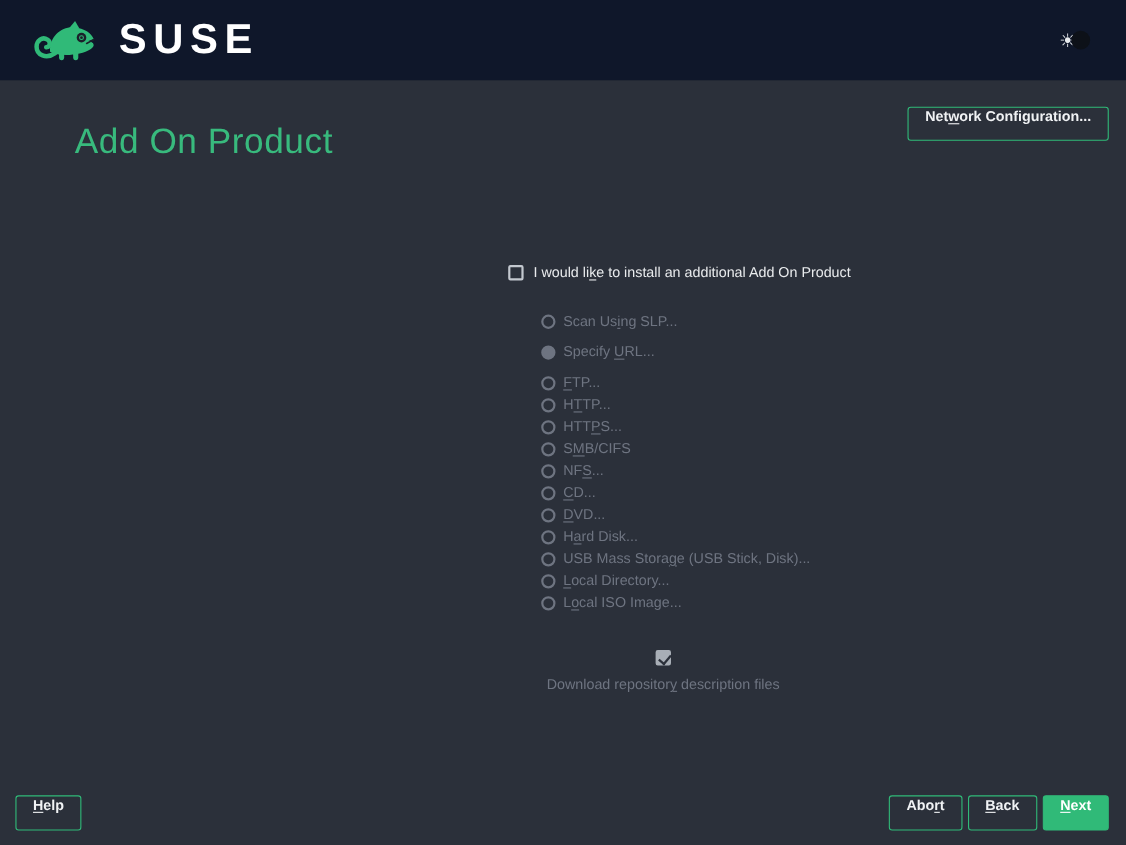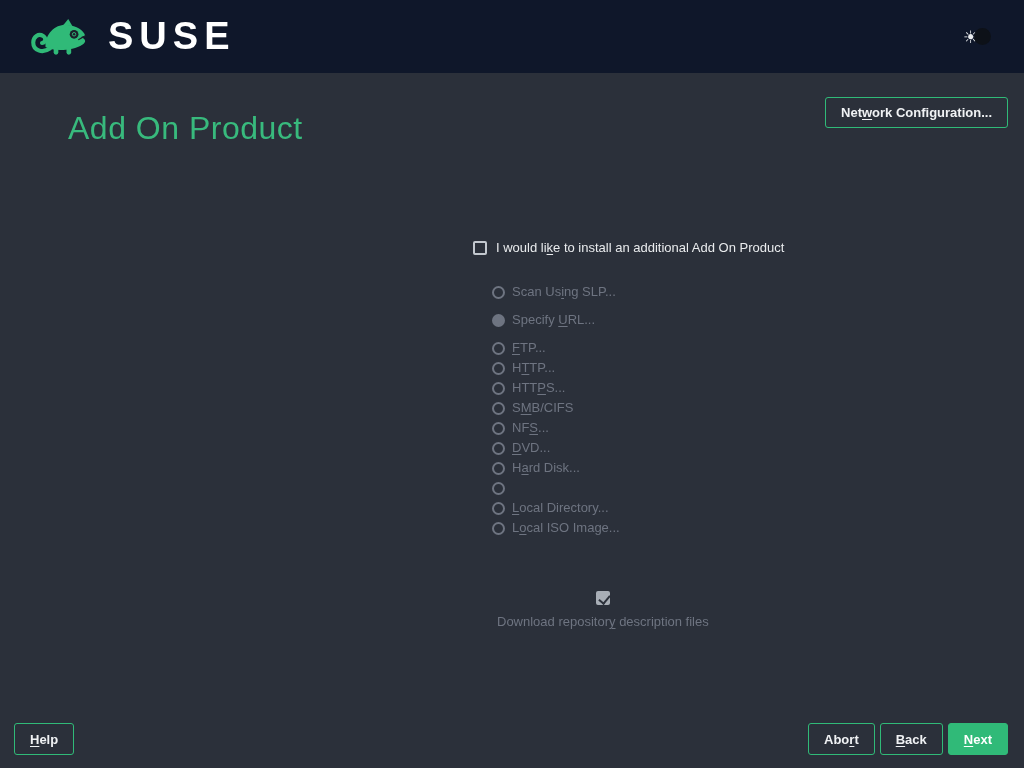--- a/index.html
+++ b/index.html
@@ -16,35 +16,35 @@
   .wordmark{margin-left:10px;font-size:38px;font-weight:bold;letter-spacing:6px;color:#ffffff;line-height:1;}
   .theme-toggle{position:absolute;right:33px;top:27px;width:28px;height:20px;cursor:pointer;}
   .sun{position:absolute;left:0;top:50%;transform:translateY(-50%);color:#e8ebee;font-size:17px;line-height:1;}
   .moon{position:absolute;left:11px;top:1px;width:17px;height:17px;border-radius:50%;background:#0d1118;}
 
   
   .page-title{position:absolute;left:68px;top:110px;font-size:32px;font-weight:500;
     letter-spacing:0.5px;color:#38ba7d;}
   .btn{box-sizing:border-box;height:32px;border:1px solid #30ba78;border-radius:3px;
     background:transparent;color:#f0f2f4;font-family:inherit;font-weight:bold;font-size:13px;
-    padding:0 15px;cursor:pointer;display:inline-flex;align-items:center;justify-content:center;}
+    padding:0 15px;cursor:pointer;display:inline-flex;justify-content:center;}
   .btn.primary{background:#30ba78;border-color:#30ba78;color:#ffffff;}
   .net-btn{position:absolute;right:16px;top:97px;height:31px;}
 
   
   .cb{box-sizing:border-box;width:14px;height:14px;border:2px solid #c3c8cf;border-radius:2px;
     flex:0 0 auto;}
   .cb.checked{background:#a8aeb6;border-color:#a8aeb6;position:relative;}
   .cb.checked::after{content:"";position:absolute;left:3px;top:0px;width:5px;height:9px;
     border:solid #2b303a;border-width:0 2px 2px 0;transform:rotate(40deg);}
   .radio{box-sizing:border-box;width:13px;height:13px;border:2px solid #6e7481;border-radius:50%;
     flex:0 0 auto;margin-right:7px;}
   .radio.selected{background:#6e7481;}
 
-  .addon-row{position:absolute;left:473px;top:240px;display:flex;align-items:center;gap:9px;cursor:pointer;}
+  .addon-row{position:absolute;left:462px;top:240px;display:flex;align-items:center;gap:9px;cursor:pointer;}
   .addon-row .lbl{color:#e9ebed;}
 
   .sources{position:absolute;left:492px;top:279px;}
   .radio-row{height:20px;display:flex;align-items:flex-end;cursor:default;}
   .radio-row.gap{margin-bottom:8px;}
   .radio-row .lbl{color:#6e7481;}
 
   .dl-row{position:absolute;left:497px;top:591px;display:flex;align-items:center;gap:9px;flex-direction:column;}
   .dl-row .lbl{color:#6e7481;}
 
@@ -113,28 +113,33 @@
   <div class="radio-row">
     <span class="radio"></span>
     <span class="lbl">S<u>M</u>B/CIFS</span>
   </div>
   <div class="radio-row">
     <span class="radio"></span>
     <span class="lbl">NF<u>S</u>...</span>
   </div>
   <div class="radio-row">
     <span class="radio"></span>
+    <span class="lbl"><u>C</u>D...</span>
+  </div>
+  <div class="radio-row">
+    <span class="radio"></span>
     <span class="lbl"><u>D</u>VD...</span>
   </div>
   <div class="radio-row">
     <span class="radio"></span>
     <span class="lbl">H<u>a</u>rd Disk...</span>
   </div>
   <div class="radio-row">
     <span class="radio"></span>
+    <span class="lbl">USB Mass Stora<u>g</u>e (USB Stick, Disk)...</span>
   </div>
   <div class="radio-row">
     <span class="radio"></span>
     <span class="lbl"><u>L</u>ocal Directory...</span>
   </div>
   <div class="radio-row">
     <span class="radio"></span>
     <span class="lbl">L<u>o</u>cal ISO Image...</span>
   </div>
 </div>

